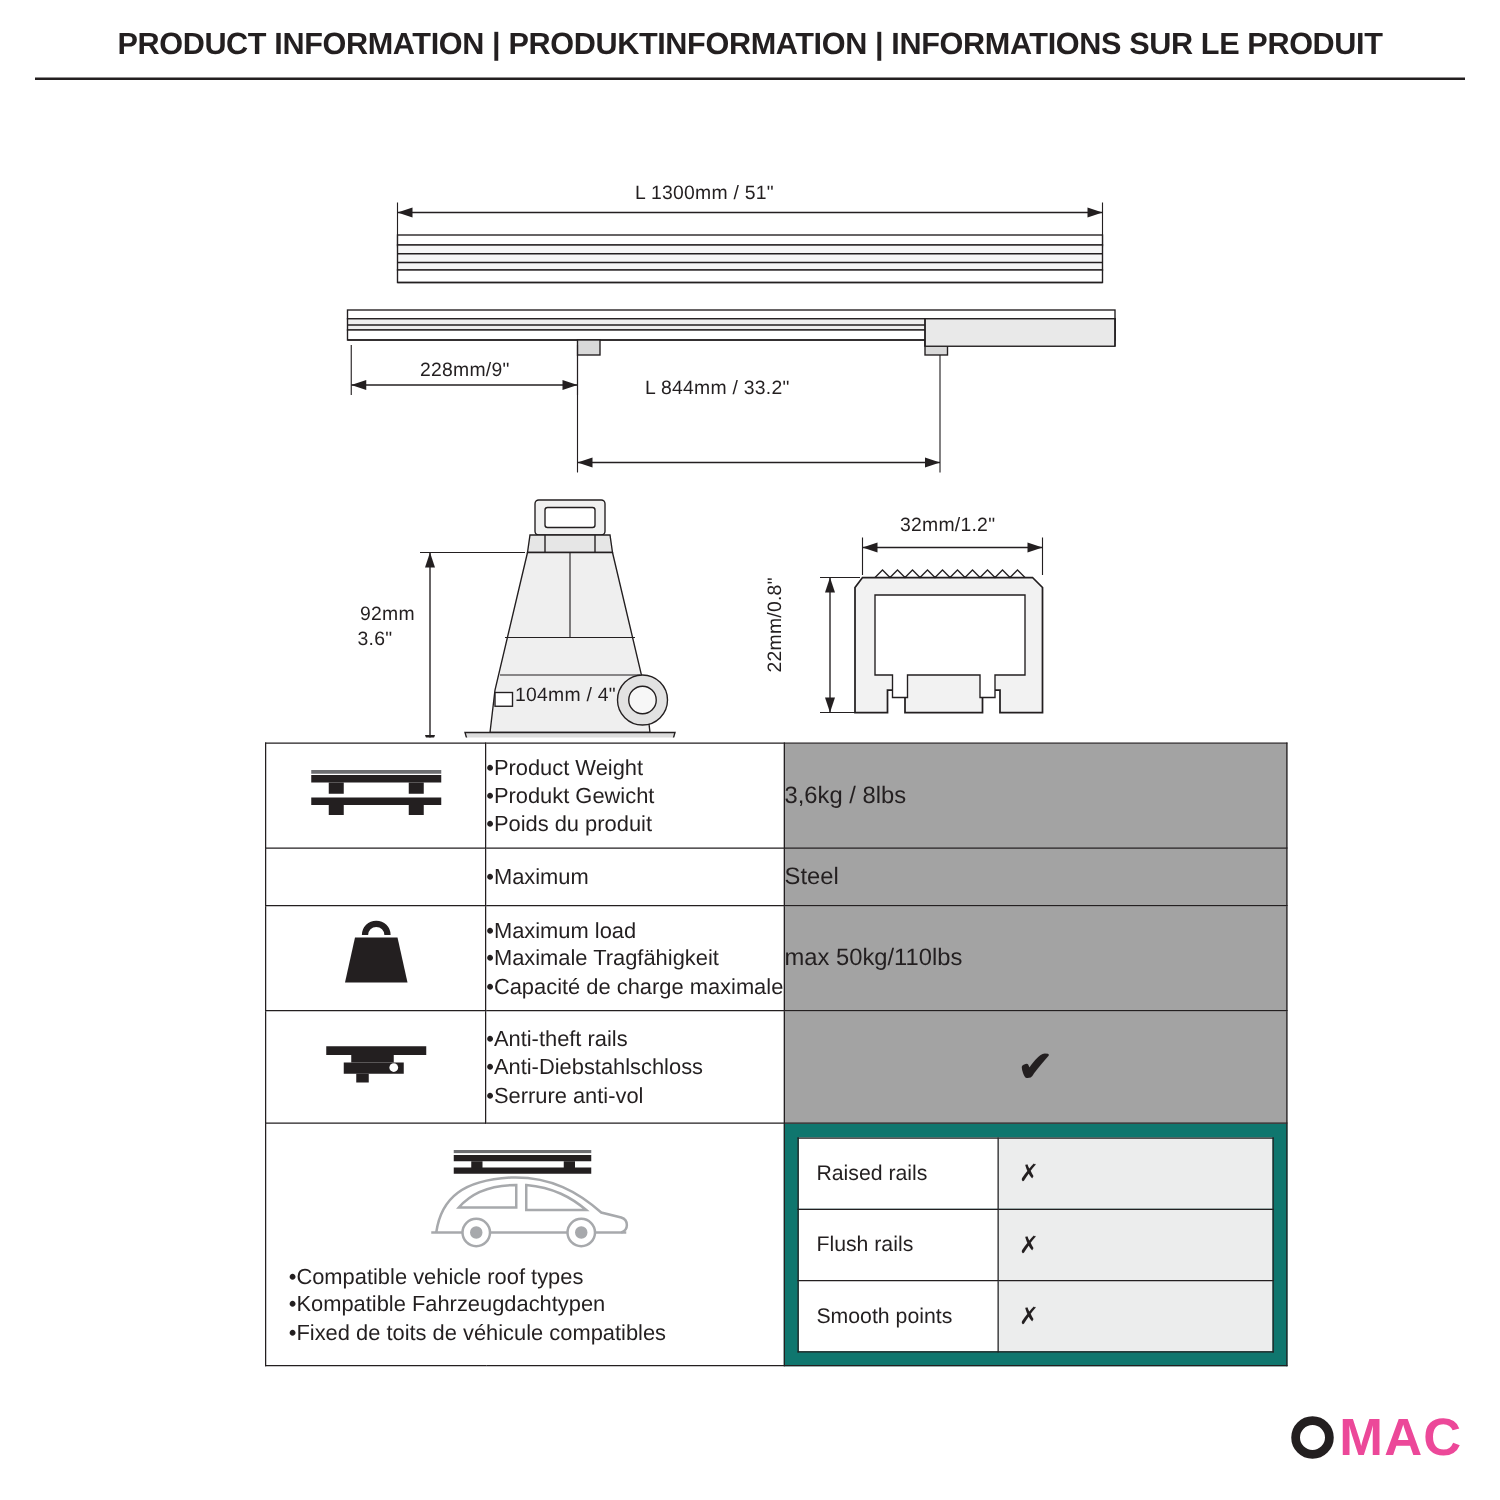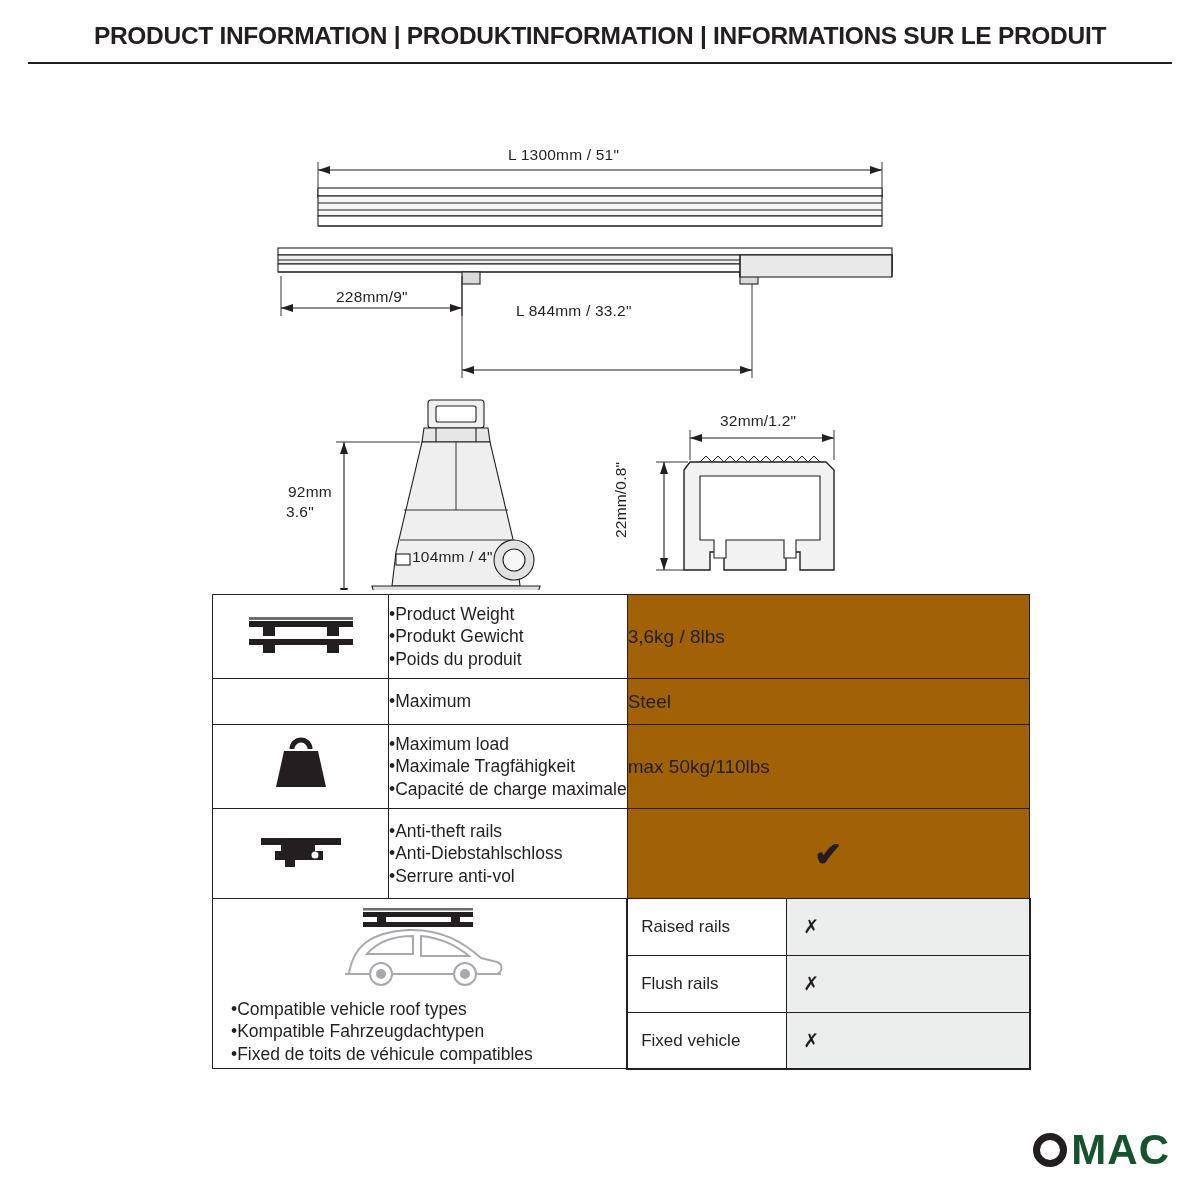--- a/index.html
+++ b/index.html
@@ -47,21 +47,21 @@
     border:1.5px solid #231f20;
     border-collapse:collapse;
   }
   .spec-table td {
     border:1.5px solid #231f20;
     vertical-align:middle;
     padding:0;
   }
   .col-icon { width:176px; text-align:center; }
   .col-label { width:183px; padding:8px 6px 8px 10px; }
-  .col-value { padding:8px 0 8px 18px; background:#a16207;margin-left:41px; }
+  .col-value { padding:8px 0 8px 18px; background:#a3a3a3;margin-left:41px; }
 
   .bullets { font-size:17.5px; line-height:1.28; white-space:nowrap; }
   .bullets .b { display:block; }
   .value-text { font-size:19px; }
 
   .row-weight .col-value { height:84px; }
   .row-material .col-value { height:46px; }
   .row-load .col-value { height:84px; }
   .row-lock .col-value { height:90px; text-align:center; padding-left:0; }
   .check-big { font-size:34px; font-weight:bold; line-height:1; }
@@ -87,21 +87,21 @@
   
   .subtable { margin:-1.5px; width:calc(100% + 3px); }
 
   
   .logo {
     position:absolute;
     right:30px; bottom:26px;
     font-size:42px;
     font-weight:bold;
     letter-spacing:1px;
-    color:#14532d;
+    color:#ec4899;
     text-align:center;
   }
   .logo .o-mark {
     display:inline-block;
     width:34px; height:34px;
     border:7px solid #231f20;
     border-radius:50%;
     vertical-align:-3px;
     margin-right:4px;
   }
@@ -315,33 +315,33 @@
           <rect x="72" y="15" width="9" height="6" fill="#231f20"></rect>
           <rect x="146" y="15" width="9" height="6" fill="#231f20"></rect>
           <rect x="58" y="6" width="110" height="2.5" fill="#6d6e71"></rect>
         </svg>
         <div class="bullets" style="text-align:left; white-space:normal; padding-left:18px;">
           <span class="b">•Compatible vehicle roof types</span>
           <span class="b">•Kompatible Fahrzeugdachtypen</span>
           <span class="b">•Fixed de toits de véhicule compatibles</span>
         </div>
       </td>
-      <td class="roof-cell" style="padding:0; background:#0f766e;">
+      <td class="roof-cell" style="padding:12px; background:#0f766e;">
         <table class="subtable">
           <tbody>
             <tr>
               <td class="st-name">Raised rails</td>
               <td class="st-val">✗</td>
             </tr>
             <tr>
               <td class="st-name">Flush rails</td>
               <td class="st-val">✗</td>
             </tr>
             <tr>
-              <td class="st-name">Fixed vehicle</td>
+              <td class="st-name">Smooth points</td>
               <td class="st-val">✗</td>
             </tr>
           </tbody>
         </table>
       </td>
     </tr>
 
   </tbody>
 </table>
 

